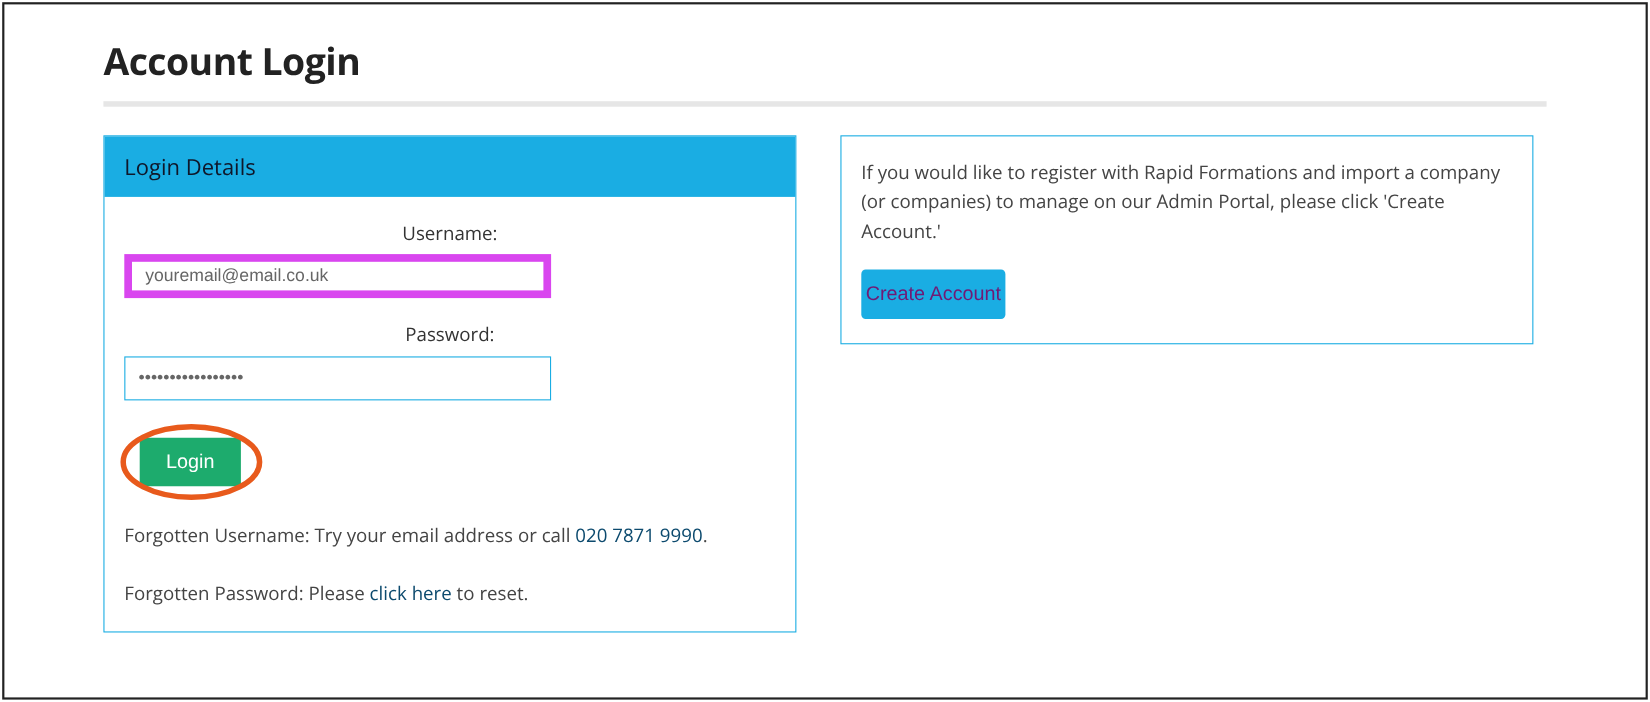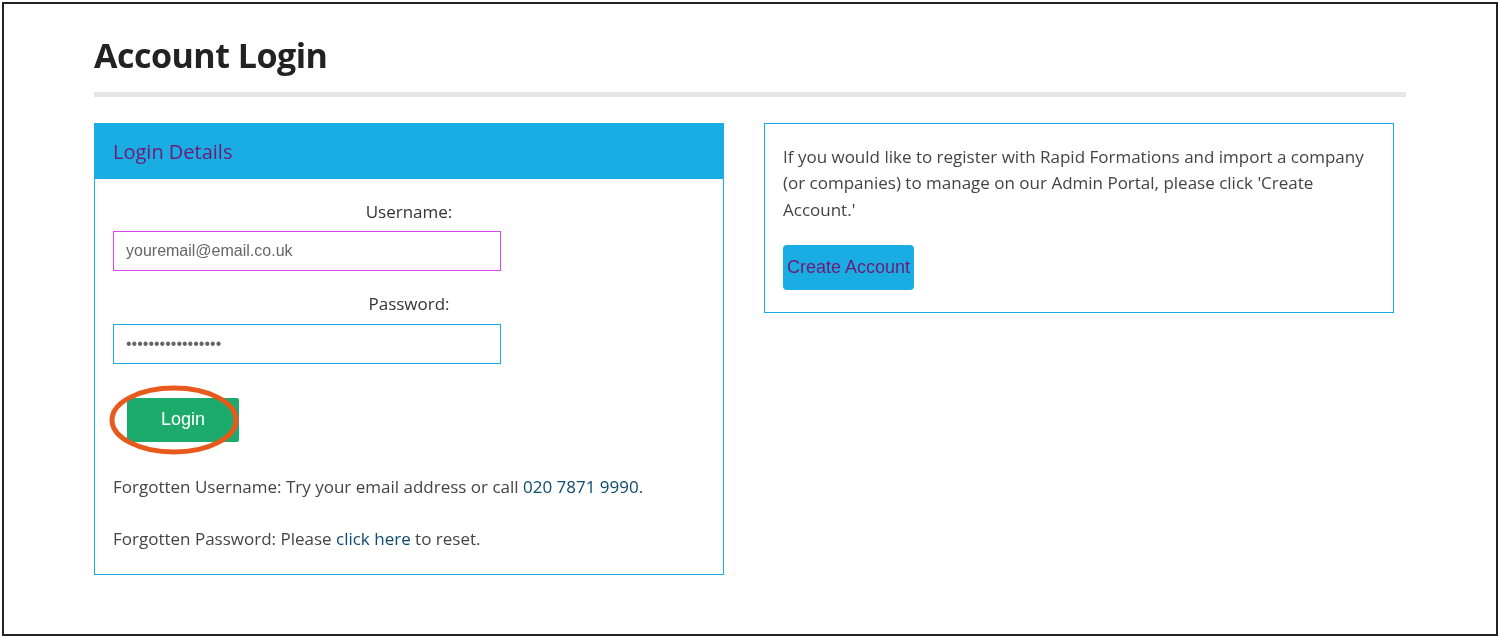--- a/index.html
+++ b/index.html
@@ -36,63 +36,63 @@
     align-items: flex-start;
   }
   .panel {
     border: 1px solid #1aade3;
     background: #fff;
   }
   .panel-left { width: 630px; }
   .panel-right { width: 630px; }
   .panel-header {
     background: #1aade3;
-    color: #701a75;
+    color: #0f172a;
     font-size: 20px;
     font-weight: 400;
     padding: 14px 18px;
   }
   .panel-body {
     padding: 20px 18px 22px 18px;
     font-size: 17px;
     color: #444;
     line-height: 1.55;
   }
   .field-label {
     display: block;
     font-size: 17px;
     color: #333;
     margin-bottom: 6px;
     text-align: center;
   }
   .text-input {
     width: 388px;
     height: 40px;
-    border: 1px solid #d946ef;
+    border: 7px solid #d946ef;
     padding: 6px 12px;
     font-size: 16px;
     color: #666;
     background: #fff;
     display: block;
   }
   .text-input.focused {
     border: 1px solid #1aade3;
     outline: none;
   }
   .field-group { margin-bottom: 20px; }
   .login-wrap {
     position: relative;
     width: 140px;
     height: 72px;
     margin: 8px 0 18px -6px;
   }
   .login-button {
     position: absolute;
     left: 20px; top: 14px;
-    width: 112px; height: 44px;
+    width: 92px; height: 44px;
     background: #1dab6d;
     color: #fff;
     border: none;
     font-size: 18px;
     cursor: pointer;
     z-index: 2;
     border-radius: 2px;
   }
   .circle-highlight {
     position: absolute;

